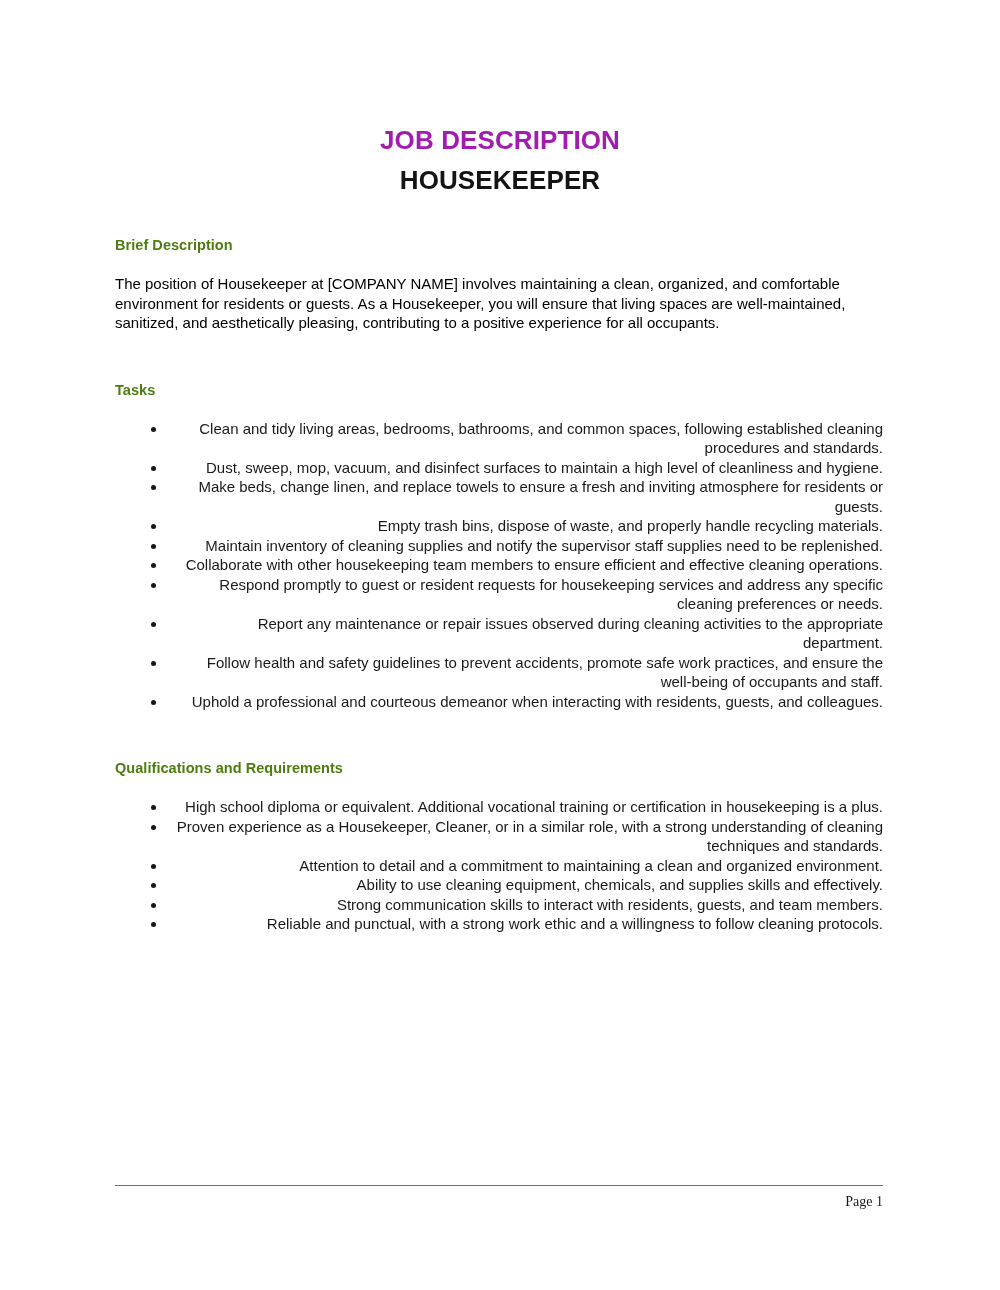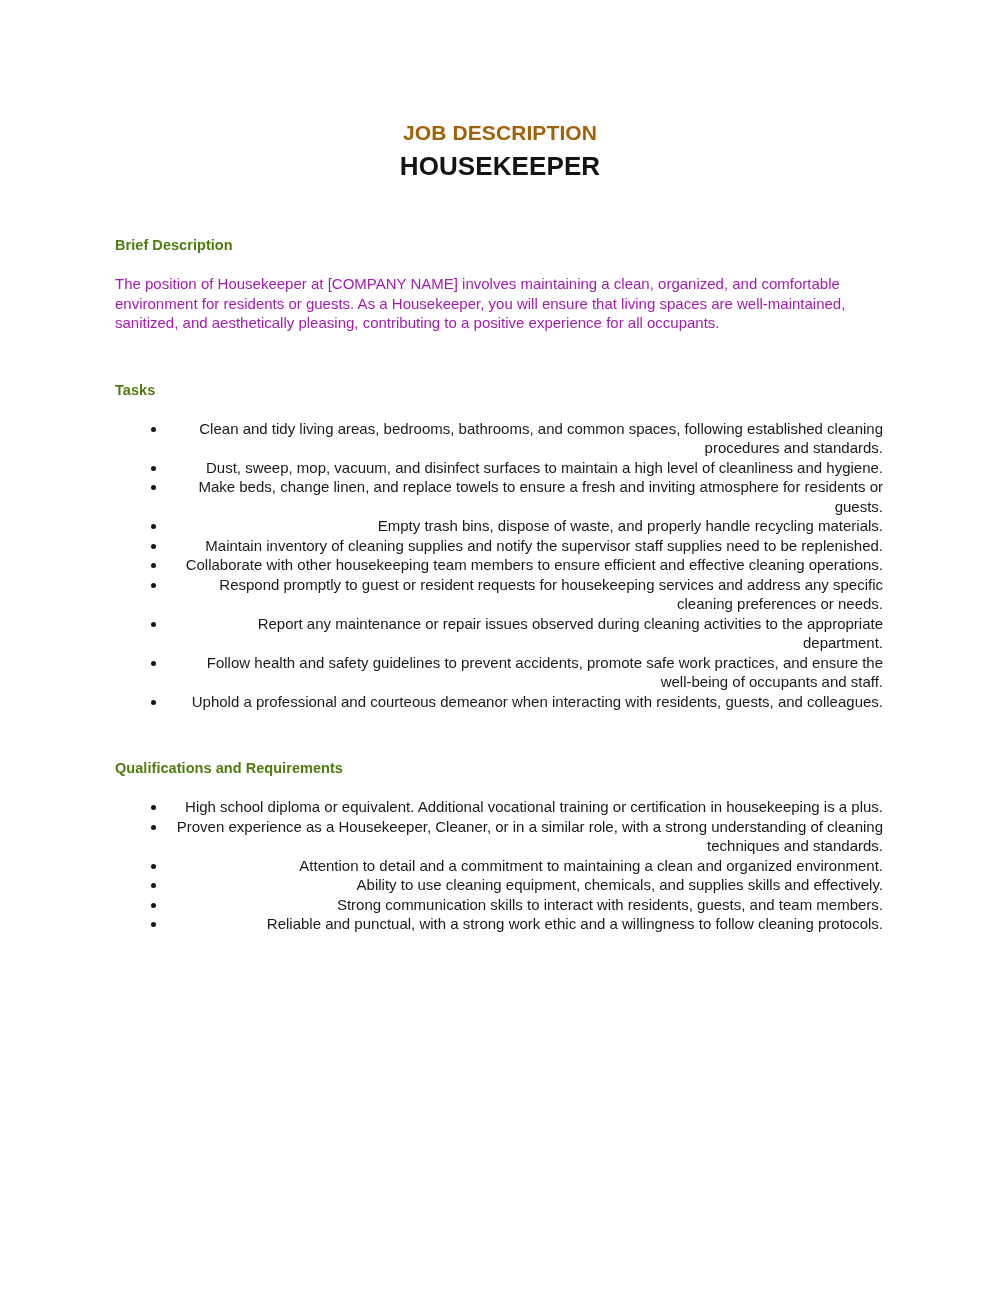--- a/index.html
+++ b/index.html
@@ -27,26 +27,26 @@
 
   
   .title-block {
     position: absolute;
     left: 0;
     top: 116px;
     width: 1000px;
     text-align: center;
   }
   .title-main {
-    font-size: 21px;
+    font-size: 26px;
     font-weight: bold;
     letter-spacing: 0.1px;
     line-height: 30px;
-    color: #a16207;
-    margin: 2px;
+    color: #a21caf;
+    margin: 9px;
   }
   .title-sub {
     font-size: 26px;
     font-weight: bold;
     letter-spacing: 0.1px;
     line-height: 32px;
     color: #141414;
     margin: 0;
   }
 
@@ -63,21 +63,21 @@
     font-weight: bold;
     color: #4d7c0f;
     line-height: 19px;
     margin: 0;
     letter-spacing: 0.05px;
   }
 
   .body-para {
     font-size: 15px;
     line-height: 19.5px;
-    color: #a21caf;
+    color: #000000;
     margin: 0;
     text-align: left;
   }
 
   .gap-after-heading { height: 19px; }
   .gap-section        { height: 48px; }
 
   
   ul.bullets {
     list-style: none;
@@ -172,14 +172,18 @@
         <li>Proven experience as a Housekeeper, Cleaner, or in a similar role, with a strong understanding of cleaning techniques and standards.</li>
         <li>Attention to detail and a commitment to maintaining a clean and organized environment.</li>
         <li>Ability to use cleaning equipment, chemicals, and supplies skills and effectively.</li>
         <li>Strong communication skills to interact with residents, guests, and team members.</li>
         <li>Reliable and punctual, with a strong work ethic and a willingness to follow cleaning protocols.</li>
       </ul>
     </div>
 
   </div>
 
+  <div class="footer">
+    <div class="footer-rule"></div>
+    <div class="footer-text">Page 1</div>
+  </div>
 
 </div>
 
 </body></html>

